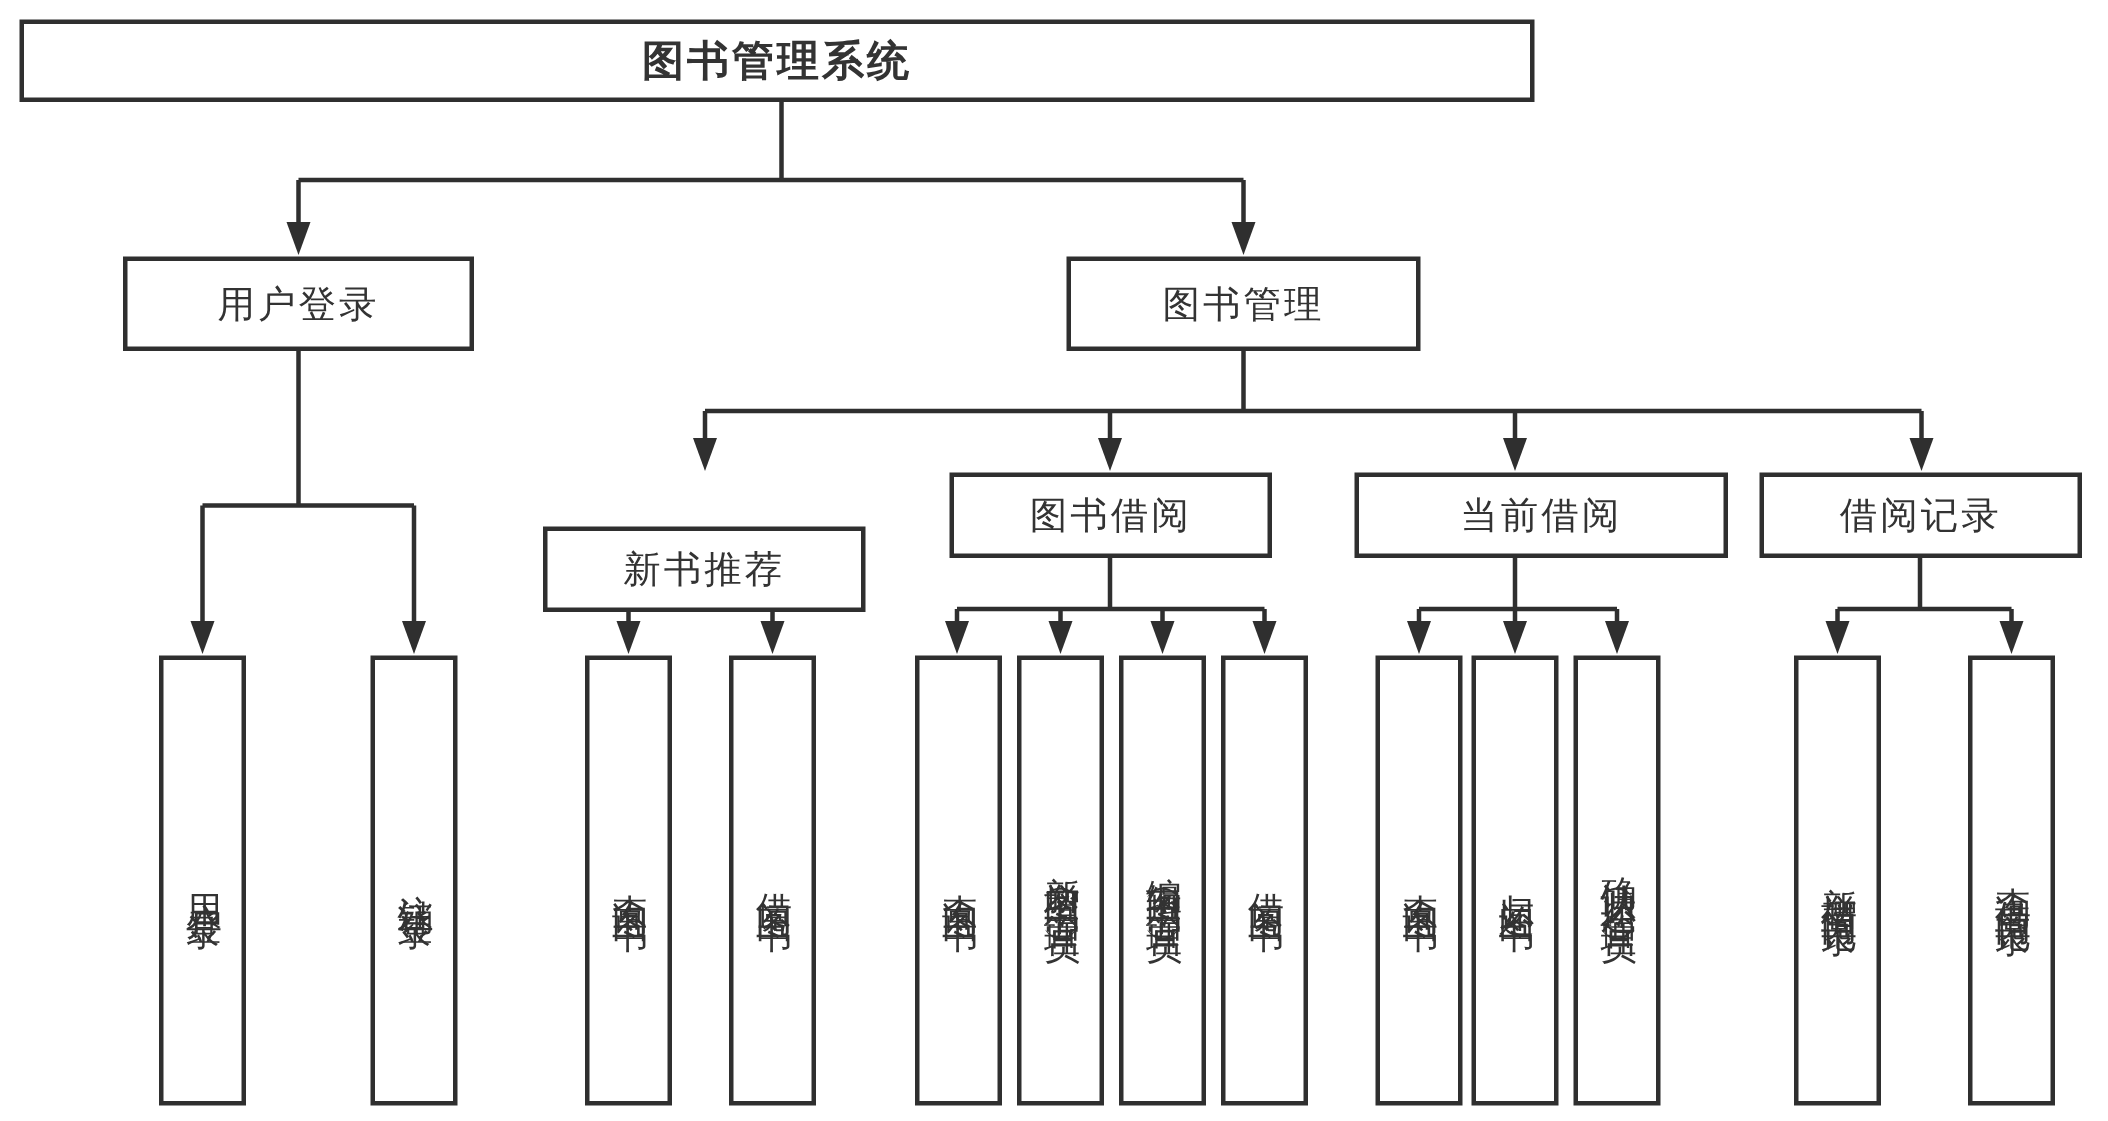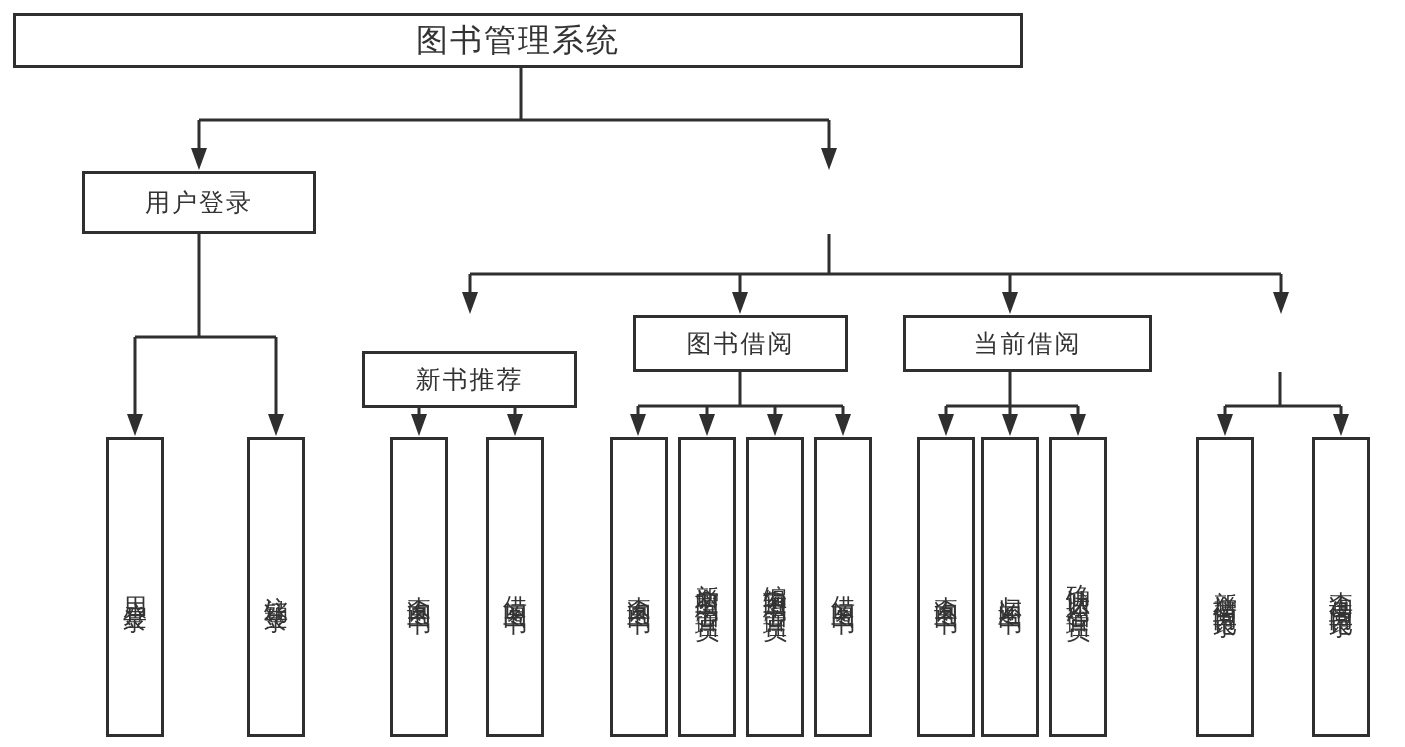--- a/index.html
+++ b/index.html
@@ -22,21 +22,21 @@
     box-sizing: border-box;
     border: 3px solid #2f2f2f;
     background: #ffffff;
     display: flex;
     align-items: center;
     justify-content: center;
     font-size: 25px;
     letter-spacing: 2px;
     white-space: nowrap;
   }
-  .hbox.root { font-size: 32px; }
+  .hbox.root { font-size: 28px; font-weight: bold; }
   .vbox {
     position: absolute;
     box-sizing: border-box;
     top: 437px;
     width: 58px;
     height: 300px;
     border: 3px solid #2f2f2f;
     background: #ffffff;
     display: flex;
     align-items: center;
@@ -105,29 +105,35 @@
     </g>
   </svg>
 
   <div class="hbox root" style="left:13px; top:13px; width:1010px; height:55px;">
     <span>图书管理系统</span>
   </div>
 
   <div class="hbox" style="left:82px; top:171px; width:234px; height:63px;">
     <span>用户登录</span>
   </div>
+  <div class="hbox" style="left:711px; top:171px; width:236px; height:63px;">
+    <span>图书管理</span>
+  </div>
 
   <div class="hbox" style="left:362px; top:315px; width:215px; height:57px;margin-top:36px;">
     <span>新书推荐</span>
   </div>
   <div class="hbox" style="left:633px; top:315px; width:215px; height:57px;text-align:center;">
     <span>图书借阅</span>
   </div>
   <div class="hbox" style="left:903px; top:315px; width:249px; height:57px;">
     <span>当前借阅</span>
+  </div>
+  <div class="hbox" style="left:1173px; top:315px; width:215px; height:57px;">
+    <span>借阅记录</span>
   </div>
 
   <div class="vbox" style="left:106px;">
     <span>用户登录</span>
   </div>
   <div class="vbox" style="left:247px;">
     <span>注销登录</span>
   </div>
 
   <div class="vbox" style="left:390px;">

